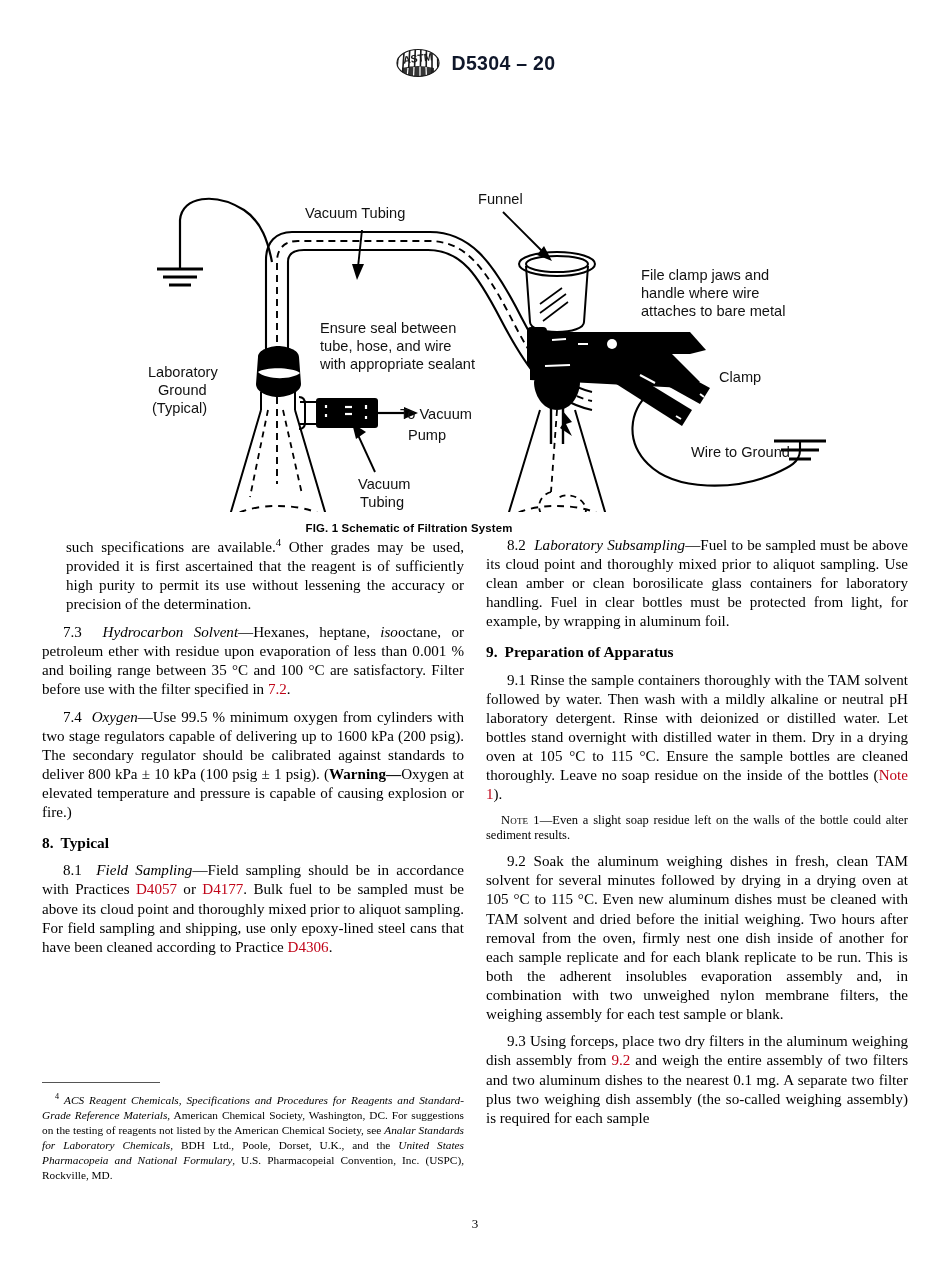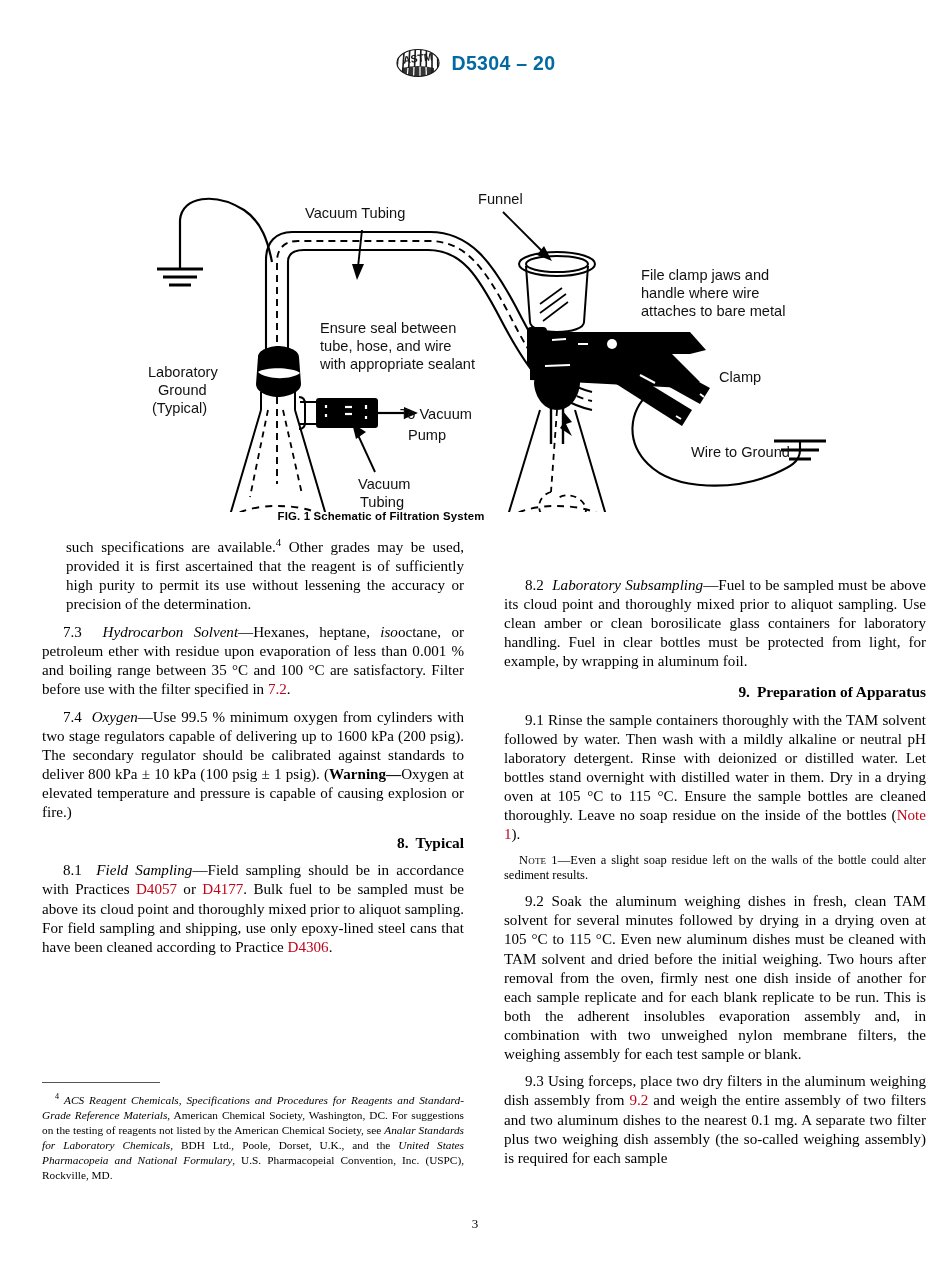--- a/index.html
+++ b/index.html
@@ -33,78 +33,79 @@
   .astm-logo {
     width: 46px;
     height: 30px;
     display: block;
   }
   #doc-number {
     font-family: "Liberation Sans", "DejaVu Sans", sans-serif;
     font-size: 19.5px;
     font-weight: bold;
     letter-spacing: 0.3px;
-    color: #0369a1;
+    color: #0f172a;
     text-align: right;
   }
 
   
   #figure {
     position: absolute;
     top: 92px;
     left: 0;
     width: 950px;
     height: 420px;
   }
   #figure svg { display: block; }
   #fig-caption {
     position: absolute;
-    top: 510px;
+    top: 522px;
     left: 0;
     width: 762px;
     text-align: center;
     font-family: "Liberation Sans", "DejaVu Sans", sans-serif;
     font-size: 11.4px;
     font-weight: bold;
     color: #000;
     letter-spacing: 0.15px;
+    padding-left: 28px;
   }
 
   
   #columns {
     position: absolute;
     top: 536px;
     left: 0;
     width: 950px;
   }
   .col {
     position: absolute;
     top: 0;
     width: 422px;
   }
   #col-left  { left: 42px; }
-  #col-right { left: 504px; margin-top: 40px; }
+  #col-right { left: 486px; }
 
   p.body {
     margin: 0 0 8.5px 0;
     font-size: 15.1px;
     line-height: 1.263;
     text-align: justify;
     text-justify: inter-word;
     hyphens: none;
   }
   p.body.indent { text-indent: 21px; }
   p.body.first  { text-indent: 0; margin-left: 24px; }
 
   h2.section {
     margin: 12px 0 9px 0;
     font-size: 15.4px;
     font-weight: bold;
     line-height: 1.2;
-    text-align: right;
+    text-align: left;
   }
   h2.section .num { margin-right: 7px; }
 
   i, .ital { font-style: italic; }
   .bold { font-weight: bold; }
   .link { color: #C00418; }
 
   p.note {
     margin: 0 0 8.5px 0;
     font-size: 12.5px;

